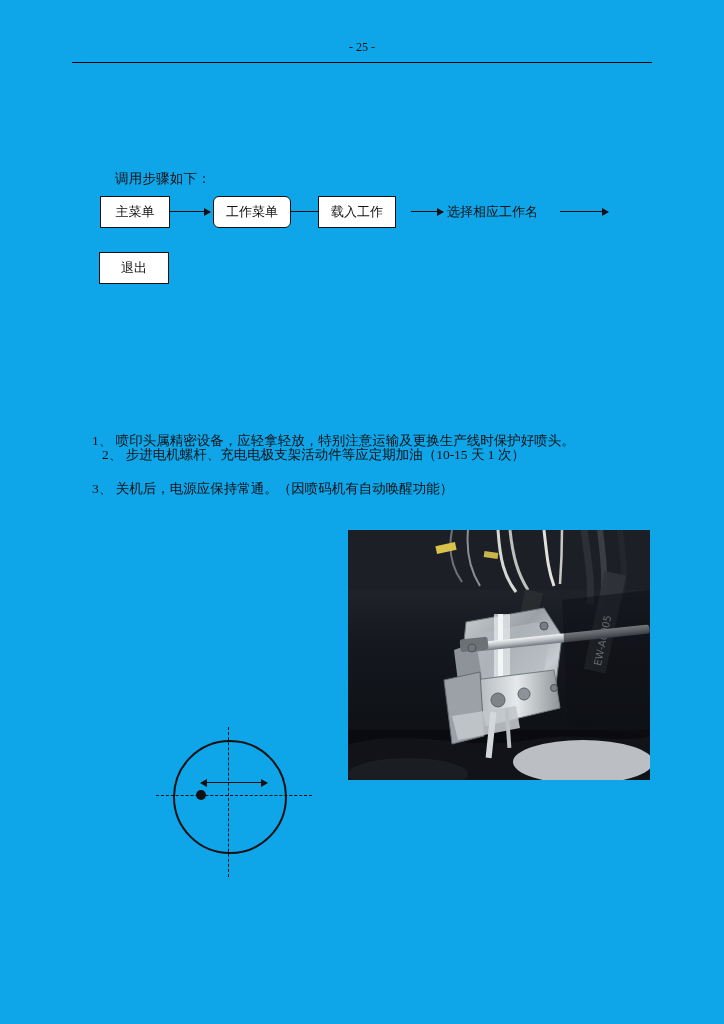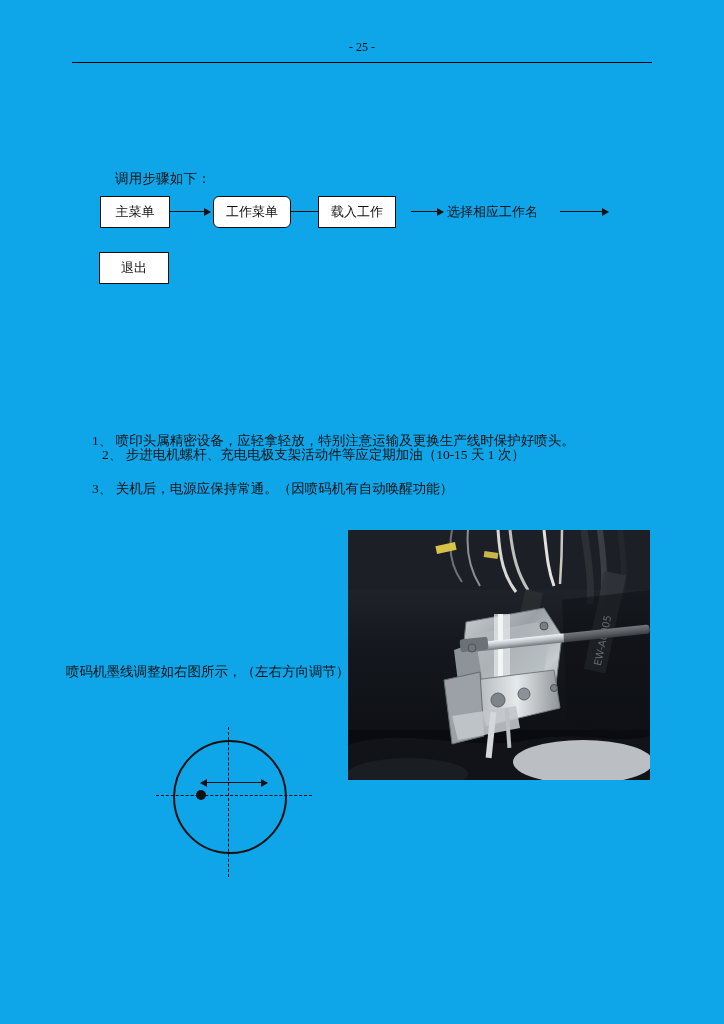--- a/index.html
+++ b/index.html
@@ -229,21 +229,20 @@
   <div class="arrow a3"></div>
   <div class="flow-label">选择相应工作名</div>
   <div class="arrow a4"></div>
   <div class="flow-box box4">退出</div>
 
 
   <div class="li li1">1、 喷印头属精密设备，应轻拿轻放，特别注意运输及更换生产线时保护好喷头。</div>
   <div class="li li2">2、 步进电机螺杆、充电电极支架活动件等应定期加油（10-15 天 1 次）</div>
   <div class="li li3">3、 关机后，电源应保持常通。（因喷码机有自动唤醒功能）</div>
 
-  <div class="caption-left">喷码机墨线调整如右图所示，（左右方向调节）</div>
 
   <div class="photo">
     <svg width="302" height="250" viewBox="0 0 302 250" xmlns="http://www.w3.org/2000/svg" aria-hidden="true">
       <defs>
         <linearGradient id="bgGrad" x1="0" y1="0" x2="0" y2="1">
           <stop offset="0%" stop-color="#2b2f36"></stop>
           <stop offset="45%" stop-color="#15181e"></stop>
           <stop offset="100%" stop-color="#0b0d11"></stop>
         </linearGradient>
         <linearGradient id="metal" x1="0" y1="0" x2="1" y2="1">

